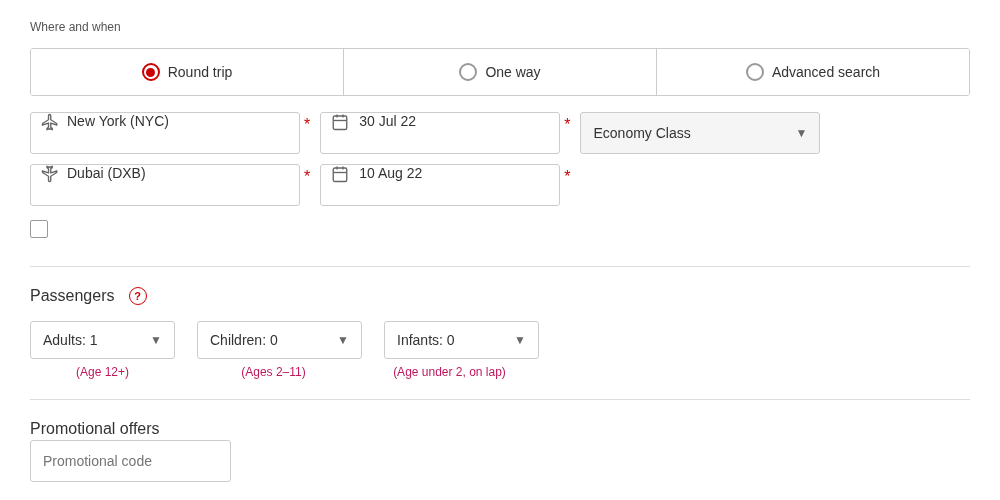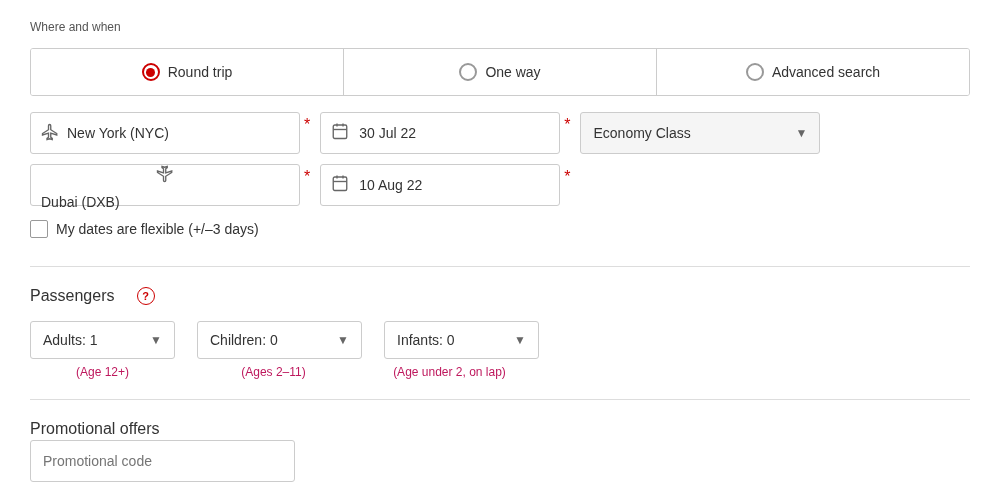--- a/index.html
+++ b/index.html
@@ -74,40 +74,40 @@
     }
 
     .field-group {
       display: flex;
       align-items: center;
       position: relative;
     }
 
     .input-wrapper {
       display: flex;
-      align-items: center;
+      align-items: flex-start;
       border: 1px solid #ccc;
       border-radius: 3px;
       background: #fff;
       padding: 0 10px;
       height: 42px;
       gap: 8px;
     }
 
     .input-wrapper input {
       border: none;
       outline: none;
       font-size: 14px;
       color: #333;
       background: transparent;
       width: 100%;
     }
 
     .origin-wrapper { width: 270px; }
-    .dest-wrapper { width: 270px; flex-direction: column; }
+    .dest-wrapper { width: 270px; }
     .date-wrapper { width: 240px; gap: 10px; }
 
     .required-star {
       color: #c00;
       font-size: 16px;
       margin-left: 4px;
       align-self: flex-start;
       margin-top: 4px;
     }
 
@@ -166,21 +166,21 @@
     .divider {
       border: none;
       border-top: 1px solid #ddd;
       margin: 10px 0 20px 0;
     }
 
     
     .passengers-title {
       display: flex;
       align-items: center;
-      gap: 22px;
+      gap: 14px;
       font-size: 16px;
       margin-bottom: 16px;
     }
     .help-icon {
       width: 18px;
       height: 18px;
       border-radius: 50%;
       border: 1.5px solid #c00;
       color: #c00;
       font-size: 11px;
@@ -233,21 +233,21 @@
       margin-bottom: 2px;
     }
 
     .promo-input-wrapper {
       border: 1px solid #ccc;
       border-radius: 3px;
       padding: 0 12px;
       height: 42px;
       display: flex;
       align-items: center;
-      width: 265px;
+      width: 201px;
     }
     .promo-input-wrapper input {
       border: none;
       outline: none;
       font-size: 14px;
       color: #999;
       background: transparent;
       width: 100%;
     }
   </style>
@@ -337,21 +337,20 @@
       </span>
       <input type="text" value="10 Aug 22" style="">
     </div>
     <span class="required-star">*</span>
   </div>
 
 </div>
 
 <div class="flex-dates-row">
   <div class="checkbox-box"></div>
-  <span>My dates are flexible (+/–3 days)</span>
 </div>
 
 <hr class="divider">
 
 <div>
   <div class="passengers-title">
     <span>Passengers</span>
     <div class="help-icon">?</div>
   </div>
 

